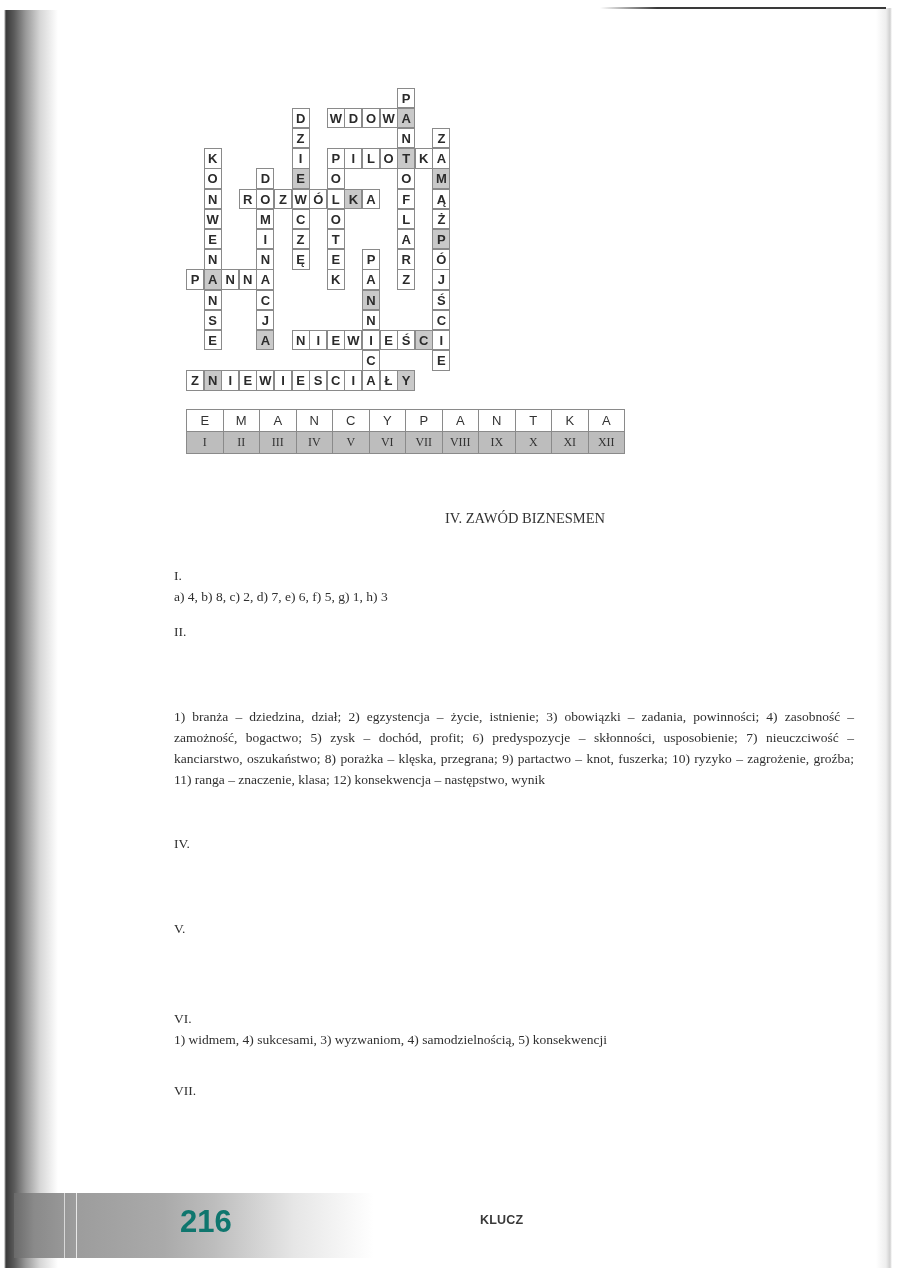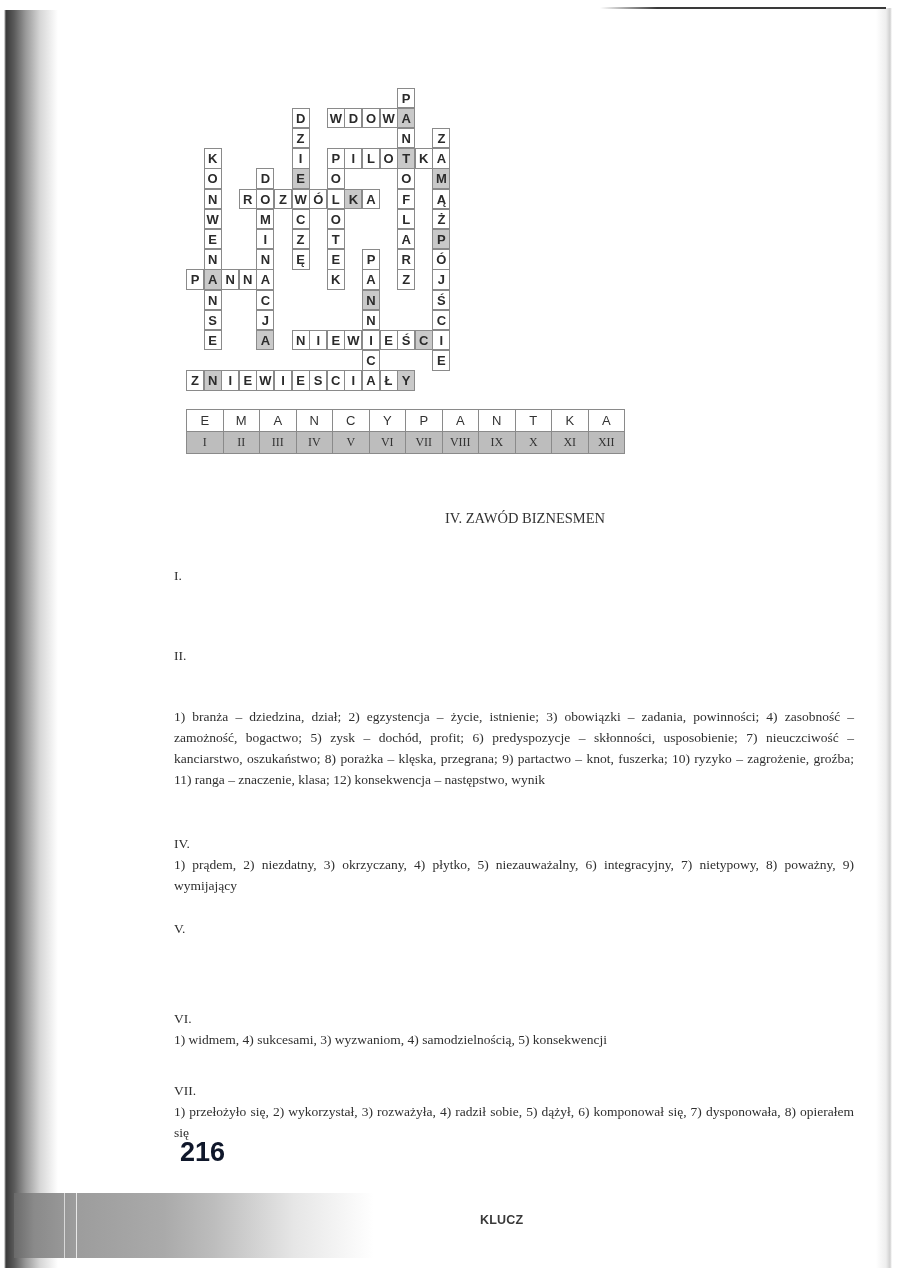--- a/index.html
+++ b/index.html
@@ -54,22 +54,22 @@
     position: absolute; left: 14px; top: 1193px; width: 520px; height: 65px;
     background: linear-gradient(to right, #6a6a6a 0px, #8a8a8a 20px, #9c9c9c 60px, #aaaaaa 150px, #bdbdbd 200px, #e6e6e6 280px, #ffffff 360px);
   }
   .footer-band::before {
     content: ""; position: absolute; left: 50px; top: 0; width: 1px; height: 65px; background: #d8d8d8;
   }
   .footer-band::after {
     content: ""; position: absolute; left: 62px; top: 0; width: 1px; height: 65px; background: #e8e8e8;
   }
   .page-number {
-    position: absolute; left: 180px; top: 1137px;
-    font-family: "Liberation Sans", sans-serif; font-weight: bold; font-size: 27px; color: #0f172a;
+    position: absolute; left: 180px; top: 1204px;
+    font-family: "Liberation Sans", sans-serif; font-weight: bold; font-size: 31px; color: #0f766e;
   }
   .running-head {
     position: absolute; left: 480px; top: 1213px;
     font-family: "Liberation Sans", sans-serif; font-weight: bold; font-size: 12.5px; color: #3a3a3a; letter-spacing: 0.2px;
   }
 </style>
 </head>
 <body>
 
 <div class="left-edge"></div>
@@ -208,39 +208,38 @@
         <td>XII</td>
       </tr>
 </tbody>
   </table>
 
 <div class="chapter-title">IV. ZAWÓD BIZNESMEN</div>
 
 <div id="sections">
     <div class="section" style="top: 565px;">
       <span class="head">I.</span>
-    </div>
-    <div class="section" style="top: 645px;">
+      <span class="body">a) 4, b) 8, c) 2, d) 7, e) 6, f) 5, g) 1, h) 3</span>
+    </div>
+    <div class="section" style="top: 621px;">
       <span class="head">II.</span>
     </div>
     <div class="section" style="top: 706px;">
       <span class="body">1) branża – dziedzina, dział; 2) egzystencja – życie, istnienie; 3) obowiązki – zadania, powinności; 4) zasobność – zamożność, bogactwo; 5) zysk – dochód, profit; 6) predyspozycje – skłonności, usposobienie; 7) nieuczciwość – kanciarstwo, oszukaństwo; 8) porażka – klęska, przegrana; 9) partactwo – knot, fuszerka; 10) ryzyko – zagrożenie, groźba; 11) ranga – znaczenie, klasa; 12) konsekwencja – następstwo, wynik</span>
     </div>
     <div class="section" style="top: 833px;">
       <span class="head">IV.</span>
-      <span class="body">1) prądem, 2) niezdatny, 3) okrzyczany, 4) płytko, 5) niezauważalny, 6) integracyjny, 7) nietypowy, 8) poważny, 9) wymijający</span>
     </div>
     <div class="section" style="top: 918px;">
       <span class="head">V.</span>
     </div>
     <div class="section" style="top: 1008px;">
       <span class="head">VI.</span>
       <span class="body">1) widmem, 4) sukcesami, 3) wyzwaniom, 4) samodzielnością, 5) konsekwencji</span>
     </div>
     <div class="section" style="top: 1080px;">
       <span class="head">VII.</span>
-      <span class="body">1) przełożyło się, 2) wykorzystał, 3) rozważyła, 4) radził sobie, 5) dążył, 6) komponował się, 7) dysponowała, 8) opierałem się</span>
     </div>
   </div>
 
 <div class="footer-band"></div>
 <div class="page-number">216</div>
 <div class="running-head">KLUCZ</div>
 
 </body></html>

